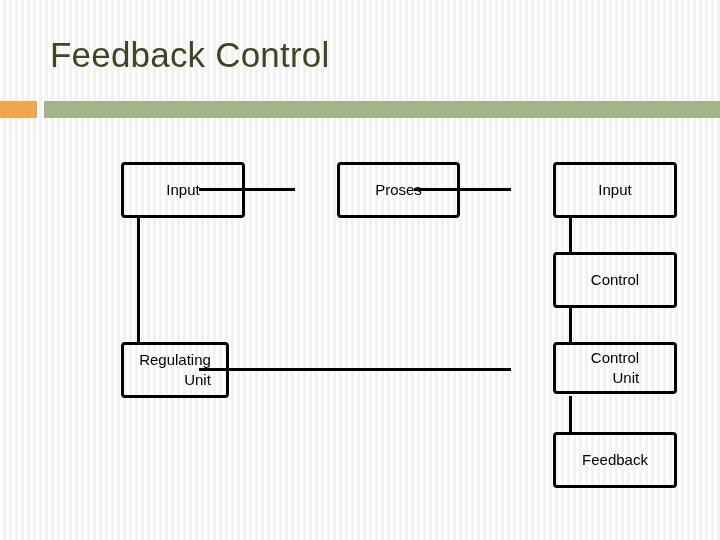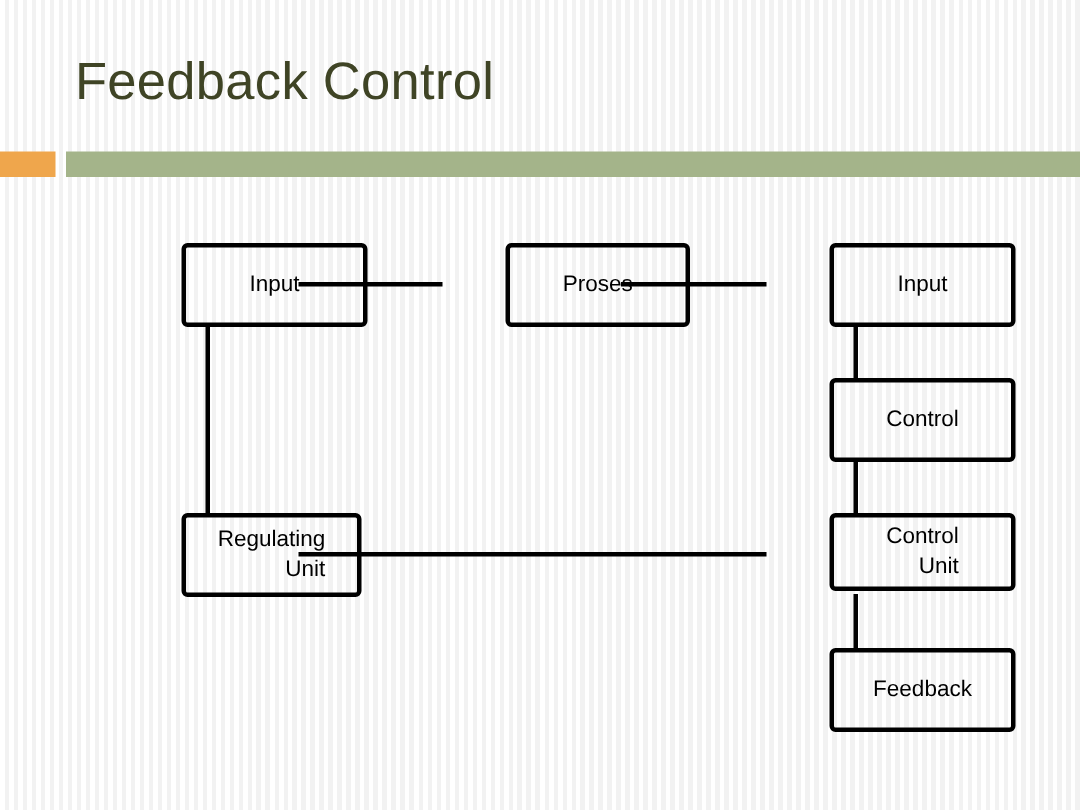--- a/index.html
+++ b/index.html
@@ -88,21 +88,21 @@
   .node-label {
     display: block;
     white-space: pre-line;
   }
 
   
   #node-input        { left: 77px;  top: 162px; width: 124px; height: 56px; }
   #node-proses       { left: 293px; top: 162px; width: 123px; height: 56px; }
   #node-output       { left: 509px; top: 162px; width: 124px; height: 56px; }
   #node-sensor       { left: 509px; top: 252px; width: 124px; height: 56px; }
-  #node-regulating   { left: 77px;  top: 342px; width: 120px; height: 56px; }
+  #node-regulating   { left: 77px;  top: 342px; width: 108px; height: 56px; }
   #node-control      { left: 509px; top: 342px; width: 124px; height: 52px; }
   #node-standart     { left: 509px; top: 432px; width: 124px; height: 56px; }
 
   
   .conn {
     position: absolute;
     background: #000000;
   }
   .conn-h { height: 3px; }
   .conn-v { width: 3px; }

